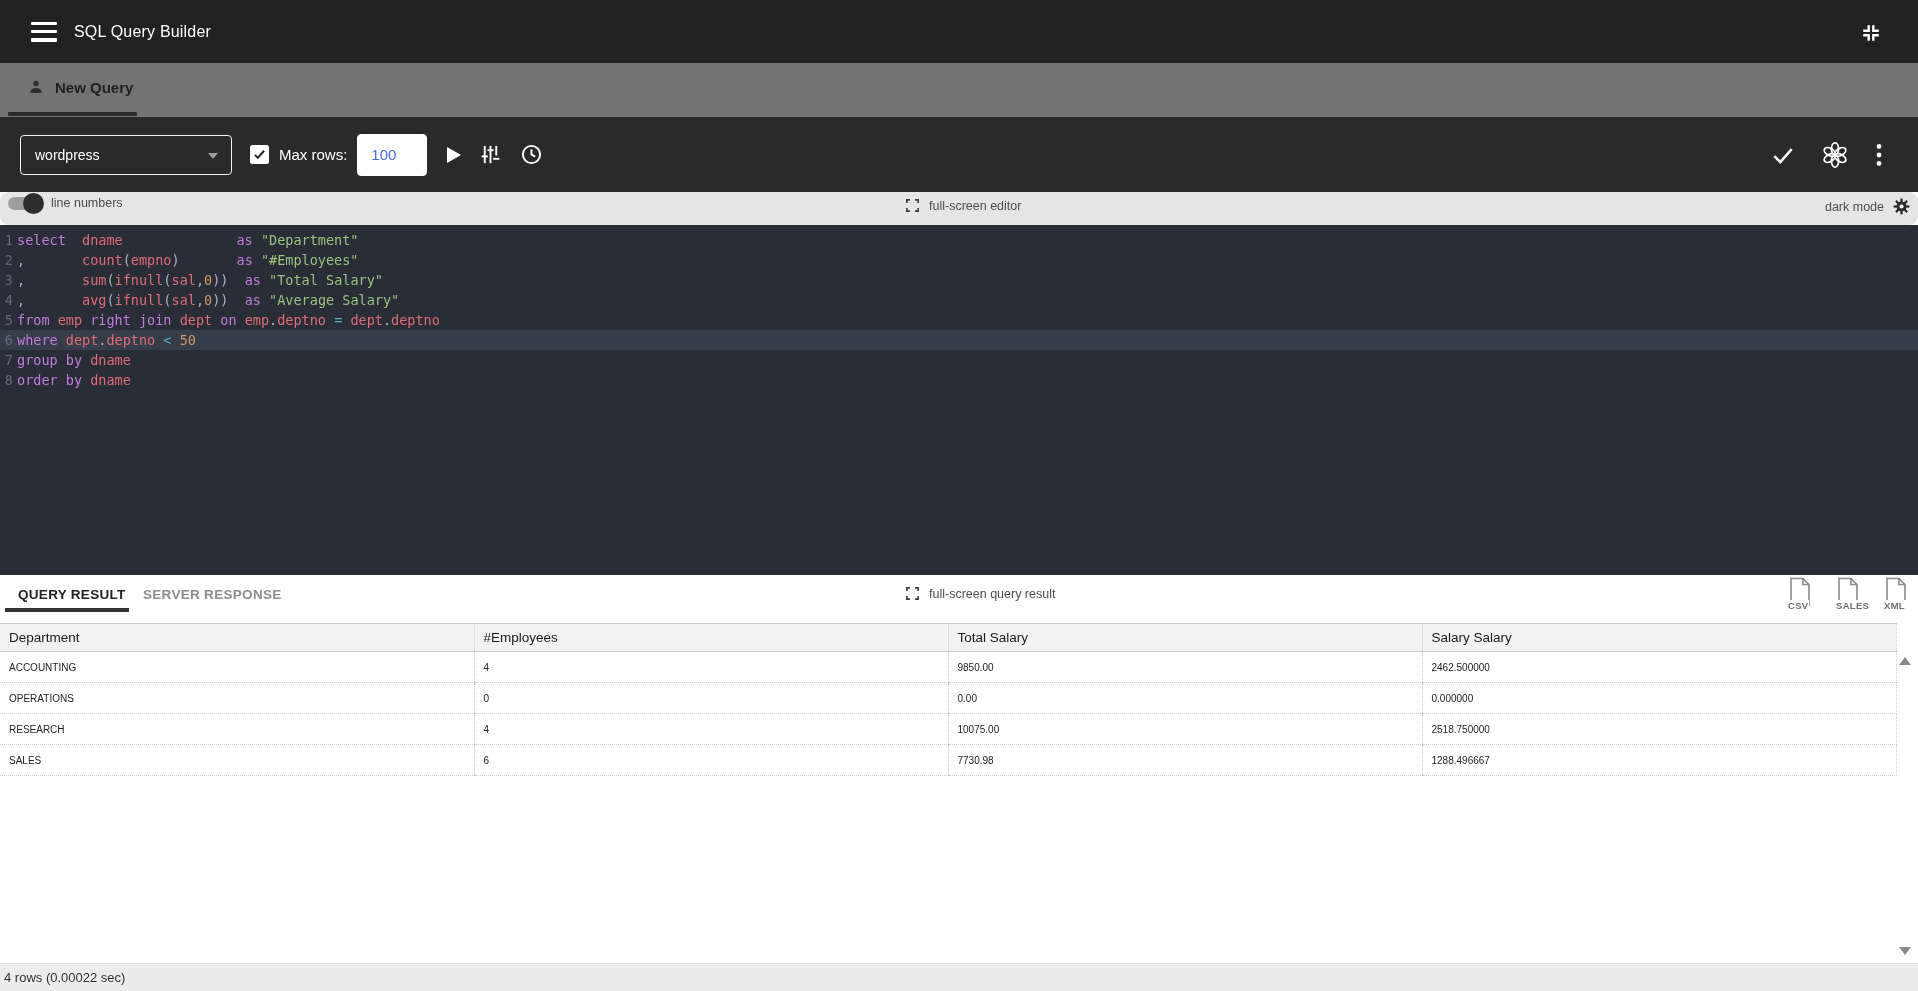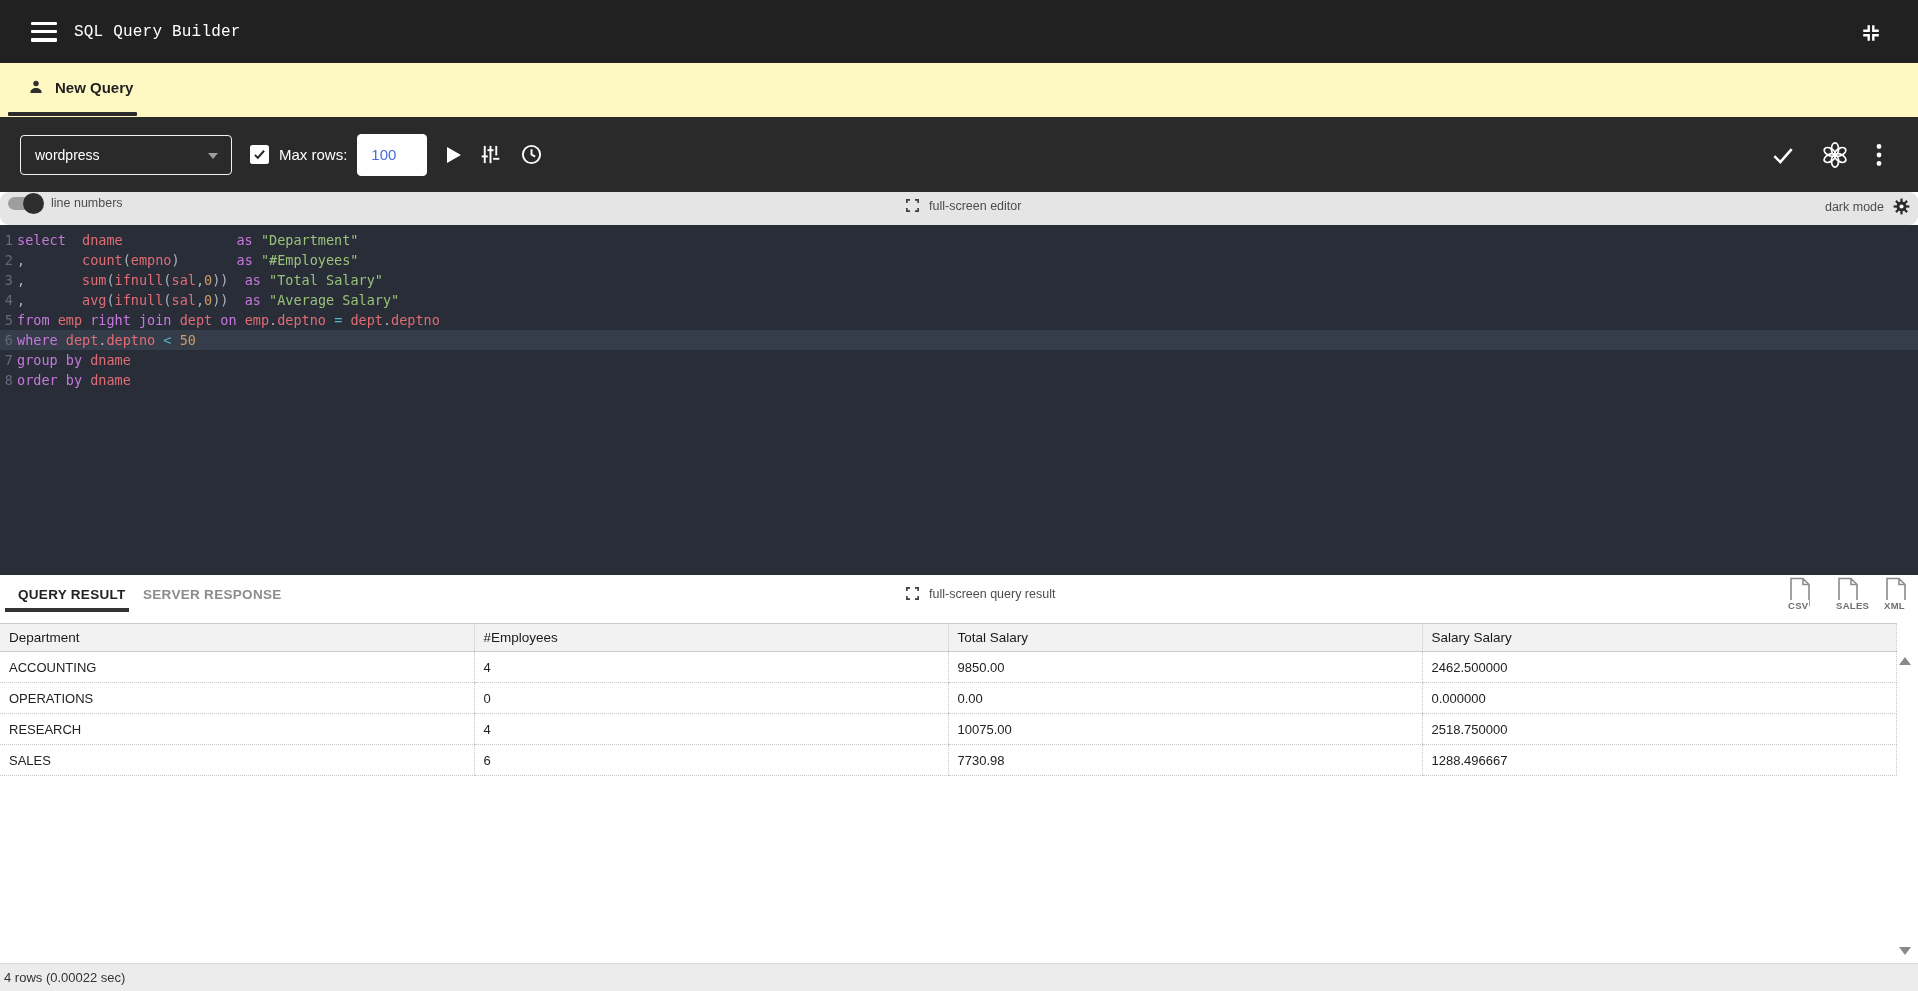--- a/index.html
+++ b/index.html
@@ -1,26 +1,26 @@
 <!DOCTYPE html>
 <html><head>
 <meta charset="utf-8">
 <style>
   html,body{margin:0;padding:0;background:#fff;font-family:"Liberation Sans",sans-serif;}
   #app{position:relative;width:1918px;height:991px;overflow:hidden;background:#fff;}
 
   
-  .app-header{position:absolute;left:0;top:0;width:100%;height:63px;background:#212121;display:flex;align-items:center;font-family:Liberation Mono, monospace;}
+  .app-header{position:absolute;left:0;top:0;width:100%;height:63px;background:#212121;display:flex;align-items:center;}
   .hamburger{width:26px;height:20px;margin-left:31px;display:flex;flex-direction:column;justify-content:space-between;cursor:pointer;}
   .hamburger span{display:block;height:3.5px;background:#fff;border-radius:1px;}
   .app-title{color:#fff;font-size:16px;margin-left:17px;letter-spacing:.2px;}
   .compress-btn{position:absolute;right:36px;top:22px;width:22px;height:22px;cursor:pointer;}
 
   
-  .tab-row{position:absolute;left:0;top:63px;width:100%;height:54px;background:#fef9c3;}
+  .tab-row{position:absolute;left:0;top:63px;width:100%;height:54px;background:#737373;}
   .query-tab{position:absolute;left:27px;top:15px;display:flex;align-items:center;gap:10px;cursor:pointer;}
   .query-tab .tab-label{font-size:15px;font-weight:700;color:#1f1f1f;}
   .tab-underline{position:absolute;left:8px;top:49px;width:129px;height:3.5px;background:#2b2b2b;border-radius:1px;}
 
   
   .toolbar{position:absolute;left:0;top:117px;width:100%;height:75px;background:#2a2a2a;display:flex;align-items:center;}
   .db-select{position:relative;margin-left:20px;width:212px;height:40px;border:1px solid #f2f2f2;border-radius:4px;color:#fff;font-size:14px;display:flex;align-items:center;padding-left:14px;box-sizing:border-box;cursor:pointer;}
   .db-caret{position:absolute;right:13px;top:17px;width:0;height:0;border-left:5px solid transparent;border-right:5px solid transparent;border-top:6px solid #9e9e9e;}
   .maxrows-check{margin-left:18px;width:19px;height:19px;background:#fff;border-radius:2.5px;display:flex;align-items:center;justify-content:center;cursor:pointer;}
   .maxrows-label{color:#fff;font-size:15px;margin-left:10px;}
@@ -54,21 +54,21 @@
   .rtab.inactive{color:#8c8c8c;}
   .rtab-underline{position:absolute;left:5px;top:33px;width:124px;height:3.5px;background:#333;}
   .export-group{position:absolute;right:8px;top:2px;display:flex;gap:22px;}
   .export-btn{position:relative;width:26px;height:34px;cursor:pointer;}
   .export-label{position:absolute;left:-1px;bottom:0px;font-size:9.5px;font-weight:700;color:#6e6e6e;background:#fff;padding:0 1px;letter-spacing:.3px;}
 
   
   .result-table{position:absolute;left:0;top:623px;width:1896px;border-collapse:collapse;table-layout:fixed;}
   .result-table col{width:474px;}
   .result-table th{height:27px;background:#f2f2f2;font-size:13.5px;font-weight:400;color:#1a1a1a;text-align:left;padding:0 0 0 9px;border-top:1px solid #ccc;border-bottom:1px solid #ccc;}
-  .result-table td{height:30px;font-size:13px;color:#222;padding:0 0 0 9px;border-bottom:1px dotted #c9c9c9;}
+  .result-table td{height:30px;font-size:10px;color:#222;padding:0 0 0 9px;border-bottom:1px dotted #c9c9c9;}
   .result-table th + th, .result-table td + td{border-left:1px dotted #c9c9c9;}
   .result-table td:last-child, .result-table th:last-child{border-right:1px dotted #c9c9c9;}
 
   .scroll-arrow-up{position:absolute;left:1899px;top:657px;width:0;height:0;border-left:6px solid transparent;border-right:6px solid transparent;border-bottom:8px solid #8a8a8a;cursor:pointer;}
   .scroll-arrow-down{position:absolute;left:1899px;top:947px;width:0;height:0;border-left:6px solid transparent;border-right:6px solid transparent;border-top:8px solid #8a8a8a;cursor:pointer;}
 
   
   .status-bar{position:absolute;left:0;top:963px;width:100%;height:28px;background:#ececec;border-top:1px solid #dcdcdc;box-sizing:border-box;display:flex;align-items:center;}
   .status-text{font-size:13px;color:#333;margin-left:4px;}
 </style>

